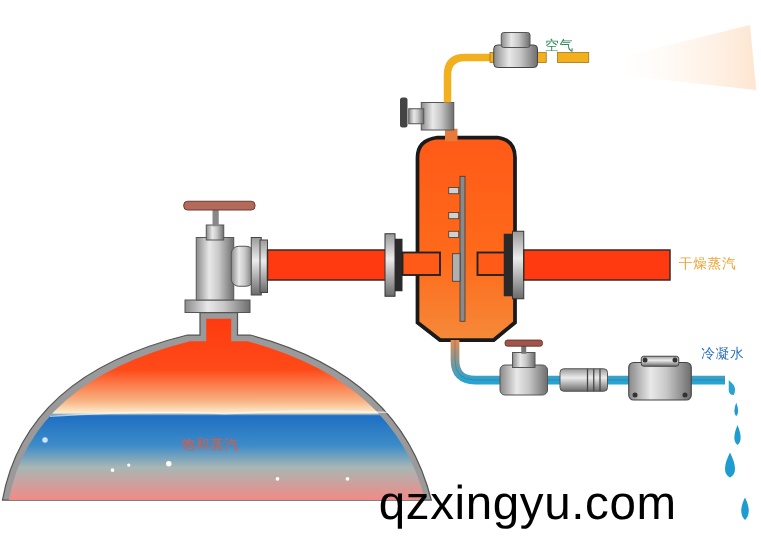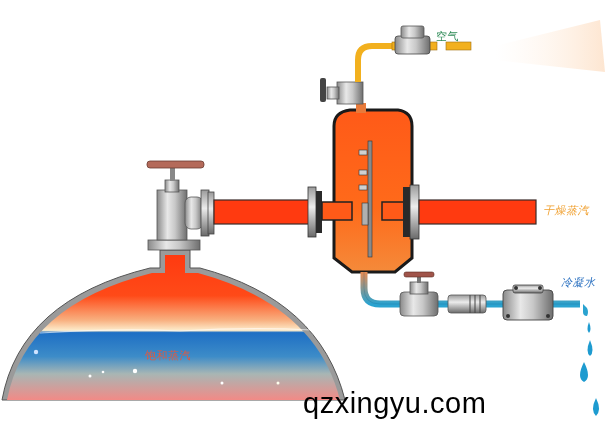--- a/index.html
+++ b/index.html
@@ -1,25 +1,25 @@
 <!DOCTYPE html>
 <html><head>
 <meta charset="utf-8">
 <style>
   html, body { margin:0; padding:0; background:#ffffff; }
   body { width:609px; height:448px; position:relative; overflow:hidden;
          font-family:"DejaVu Sans", sans-serif; }
   #stage { position:absolute; left:0; top:0; width:609px; height:448px; }
   .label { position:absolute; font-size:11px; line-height:12px; white-space:nowrap; letter-spacing:0.5px; }
   .lbl-air { left:436px; top:31px; }
-  .lbl-dry { left:543px; top:205px;font-style:italic; }
-  .lbl-cond { left:561px; top:277px;font-style:italic; }
+  .lbl-dry { left:543px; top:205px; }
+  .lbl-cond { left:561px; top:277px; }
   .lbl-sat { left:145px; top:307px;margin-top:43px; }
   .watermark { position:absolute; left:303px; top:383px; font-family:"Liberation Sans", sans-serif;
-               font-size:29px; line-height:40px; color:#000; letter-spacing:0.5px; }
+               font-size:38px; line-height:40px; color:#000; letter-spacing:0.5px; }
 </style>
 </head>
 <body>
 
 <div id="stage">
 <svg width="609" height="448" viewBox="0 0 609 448" xmlns="http://www.w3.org/2000/svg">
   <defs>
     <linearGradient id="drumGrad" x1="0" y1="0" x2="0" y2="1">
       <stop offset="0" stop-color="#ff3a10"></stop>
       <stop offset="0.28" stop-color="#ff4a18"></stop>

